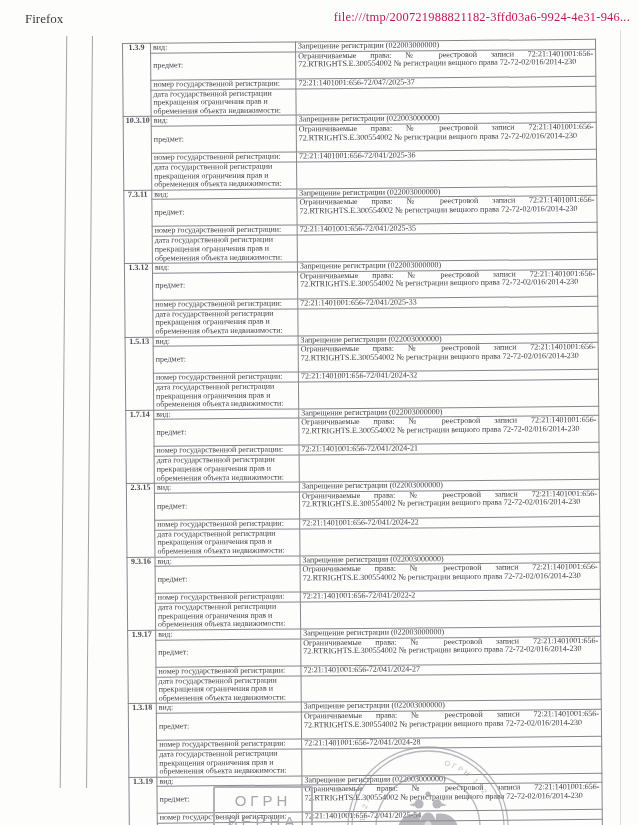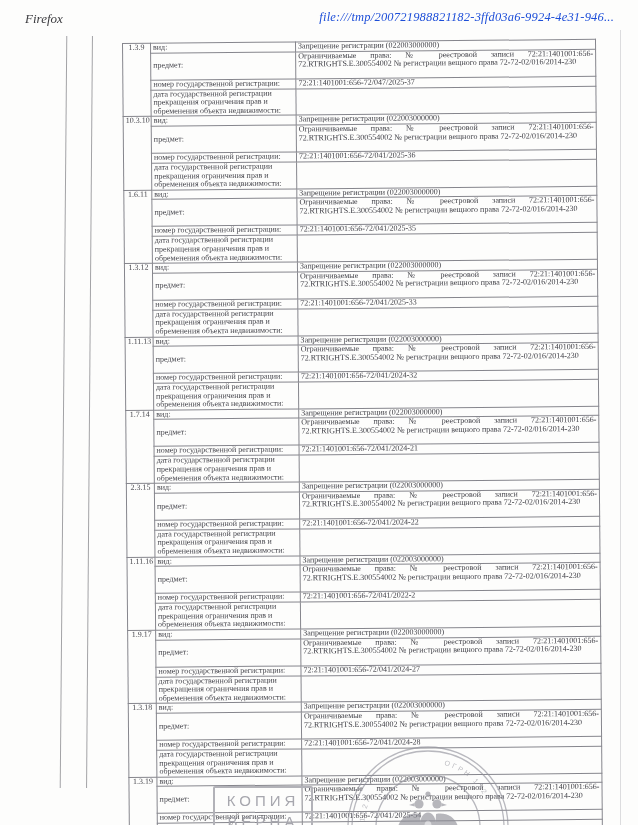--- a/index.html
+++ b/index.html
@@ -5,29 +5,29 @@
   html,body{margin:0;padding:0;background:#ffffff;}
   .page{
     position:relative;
     width:638px;height:825px;
     background:#fdfdfc;
     overflow:hidden;
     font-family:"Liberation Serif", serif;
   }
   
   .print-header{
-    position:absolute;left:0;top:0;width:638px;height:30px;font-style:italic;
+    position:absolute;left:0;top:0;width:638px;height:30px;
   }
   .ph-title{
     position:absolute;left:25px;top:11px;
     font-size:13px;color:#3a3a3e;
   }
   .ph-url{
-    position:absolute;right:24px;top:10px;
-    font-size:12.5px;color:#1d4ed8;letter-spacing:.2px;
+    position:absolute;right:8px;top:10px;
+    font-size:12.5px;color:#be185d;letter-spacing:.2px;
   }
   
   .margin-line{
     position:absolute;width:1px;background:#a3a3a6;
   }
   .margin-line.l1{left:63px;top:36px;height:752px;transform:rotate(.5deg);}
   .margin-line.l2{left:89px;top:36px;height:752px;transform:rotate(.45deg);}
   .page-edge{
     position:absolute;left:620px;top:30px;height:795px;width:1px;background:#dcdcde;
   }
@@ -40,21 +40,21 @@
   }
   table.reg td{
     border:1px solid #86868d;
     padding:0 2px;
     vertical-align:top;
     font-size:8px;line-height:8.6px;
     overflow:hidden;
   }
   td.c-num{
     text-align:center;vertical-align:middle;
-    font-size:8px;color:#4a4a50;
+    font-size:8px;color:#4a4a50;font-weight:bold;
   }
   td.c-label{color:#45454c;}
   td.c-value{color:#3e3e45;}
   tr.r-kind  td{height:8px;}
   tr.r-subj  td{height:26px;}
   tr.r-regno td{height:9px;}
   tr.r-term  td{height:19px;}
   tr.r-subj td.c-label{vertical-align:middle;}
   td.c-value.just{text-align:justify;}
   
@@ -131,21 +131,21 @@
     <tr class="r-regno">
       <td class="c-label">номер государственной регистрации:</td>
       <td class="c-value">72:21:1401001:656-72/041/2025-36</td>
     </tr>
     <tr class="r-term">
       <td class="c-label">дата государственной регистрации прекращения ограничения прав и обременения объекта недвижимости:</td>
       <td class="c-value"></td>
     </tr>
 
     <tr class="r-kind">
-      <td class="c-num" rowspan="4">1.6.11</td>
+      <td class="c-num" rowspan="4">7.3.11</td>
       <td class="c-label">вид:</td>
       <td class="c-value">Запрещение регистрации (022003000000)</td>
     </tr>
     <tr class="r-subj">
       <td class="c-label">предмет:</td>
       <td class="c-value just">Ограничиваемые права: № реестровой записи 72:21:1401001:656-72.RTRIGHTS.E.300554002 № регистрации вещного права 72-72-02/016/2014-230</td>
     </tr>
     <tr class="r-regno">
       <td class="c-label">номер государственной регистрации:</td>
       <td class="c-value">72:21:1401001:656-72/041/2025-35</td>
@@ -167,21 +167,21 @@
     <tr class="r-regno">
       <td class="c-label">номер государственной регистрации:</td>
       <td class="c-value">72:21:1401001:656-72/041/2025-33</td>
     </tr>
     <tr class="r-term">
       <td class="c-label">дата государственной регистрации прекращения ограничения прав и обременения объекта недвижимости:</td>
       <td class="c-value"></td>
     </tr>
 
     <tr class="r-kind">
-      <td class="c-num" rowspan="4">1.11.13</td>
+      <td class="c-num" rowspan="4">1.5.13</td>
       <td class="c-label">вид:</td>
       <td class="c-value">Запрещение регистрации (022003000000)</td>
     </tr>
     <tr class="r-subj">
       <td class="c-label">предмет:</td>
       <td class="c-value just">Ограничиваемые права: № реестровой записи 72:21:1401001:656-72.RTRIGHTS.E.300554002 № регистрации вещного права 72-72-02/016/2014-230</td>
     </tr>
     <tr class="r-regno">
       <td class="c-label">номер государственной регистрации:</td>
       <td class="c-value">72:21:1401001:656-72/041/2024-32</td>
@@ -221,21 +221,21 @@
     <tr class="r-regno">
       <td class="c-label">номер государственной регистрации:</td>
       <td class="c-value">72:21:1401001:656-72/041/2024-22</td>
     </tr>
     <tr class="r-term">
       <td class="c-label">дата государственной регистрации прекращения ограничения прав и обременения объекта недвижимости:</td>
       <td class="c-value"></td>
     </tr>
 
     <tr class="r-kind">
-      <td class="c-num" rowspan="4">1.11.16</td>
+      <td class="c-num" rowspan="4">9.3.16</td>
       <td class="c-label">вид:</td>
       <td class="c-value">Запрещение регистрации (022003000000)</td>
     </tr>
     <tr class="r-subj">
       <td class="c-label">предмет:</td>
       <td class="c-value just">Ограничиваемые права: № реестровой записи 72:21:1401001:656-72.RTRIGHTS.E.300554002 № регистрации вещного права 72-72-02/016/2014-230</td>
     </tr>
     <tr class="r-regno">
       <td class="c-label">номер государственной регистрации:</td>
       <td class="c-value">72:21:1401001:656-72/041/2022-2</td>
@@ -295,21 +295,21 @@
       <td class="c-value">72:21:1401001:656-72/041/2025-54</td>
     </tr>
     <tr class="r-term">
       <td class="c-label">дата государственной регистрации прекращения ограничения прав и обременения объекта недвижимости:</td>
       <td class="c-value"></td>
     </tr>
   </tbody>
   </table>
 
   <div class="copy-stamp">
-    <div>КОПИЯ</div>
+    <div>ОГРН</div>
     <div>ВЕРНА</div>
   </div>
 
   <svg class="round-seal" width="176" height="166" viewBox="0 0 176 166">
     <circle class="seal-stroke" cx="88" cy="85" r="80"></circle>
     <circle class="seal-stroke" cx="88" cy="85" r="76" stroke-width="0.8"></circle>
     <circle class="seal-stroke" cx="88" cy="85" r="52"></circle>
     <path id="sealRing" fill="none" d="M 88 21 A 64 64 0 1 1 87.99 21"></path>
     <text class="seal-ringtext">
       <textPath href="#sealRing" startOffset="4%">ОГРН 1227</textPath>

